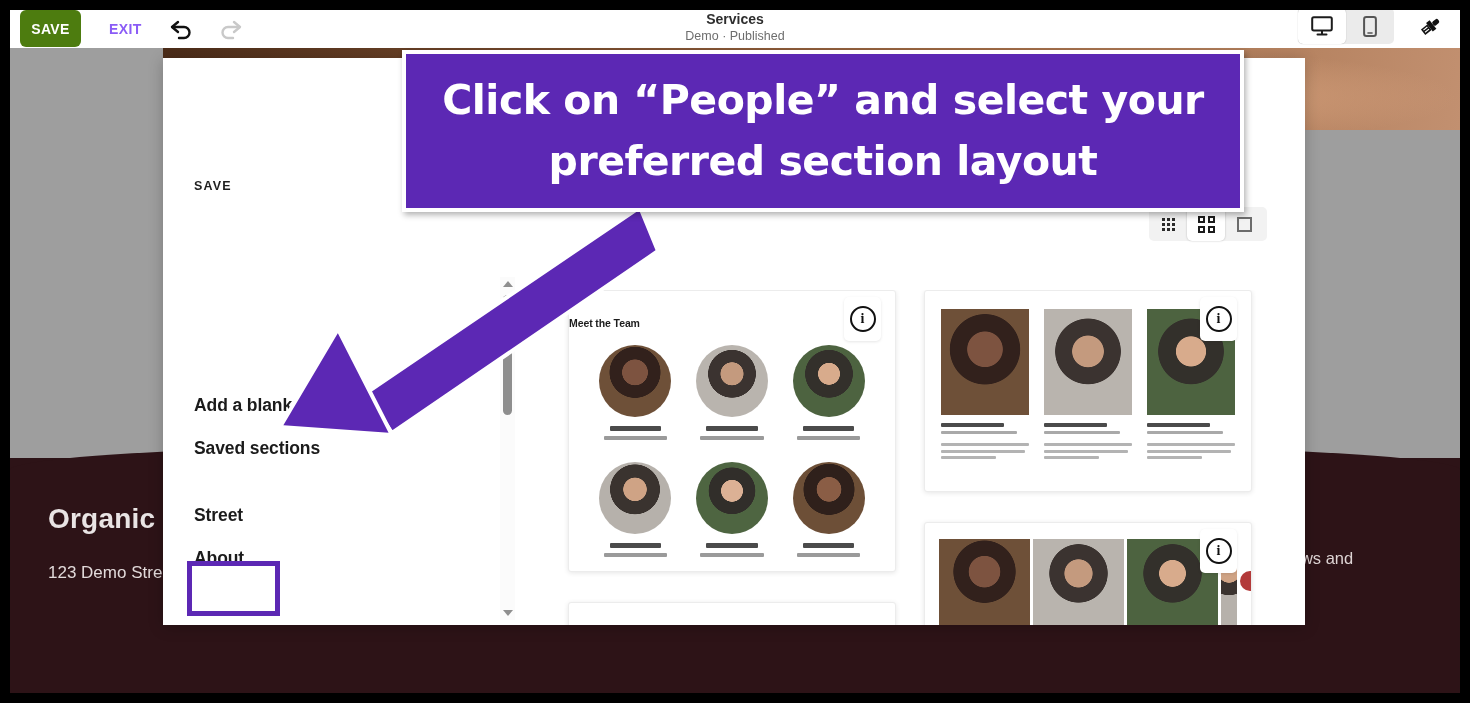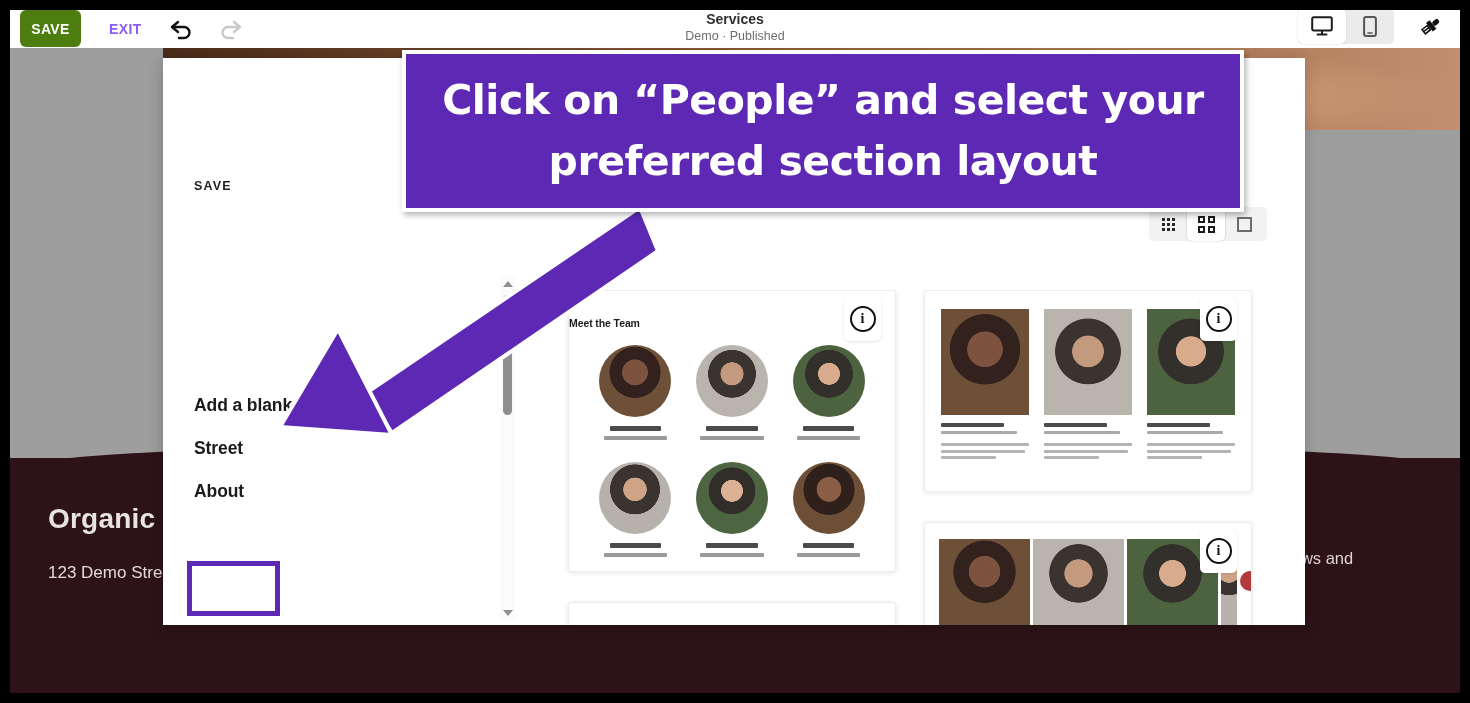--- a/index.html
+++ b/index.html
@@ -292,20 +292,21 @@
     </div>
   </div>
 
   <div class="modal">
 
     <div class="side">
       <div class="close-lbl">SAVE</div>
 
       <div class="side-list">
         <div class="side-item">Add a blank section</div>
+        <div class="side-item gap">Saved sections</div>
 
         <div class="side-item">Street</div>
         <div class="side-item">About</div>
 
       </div>
 
       <div class="sel-box"></div>
 
       <div class="sb sb-side">
         <div class="sb-arrow up">

